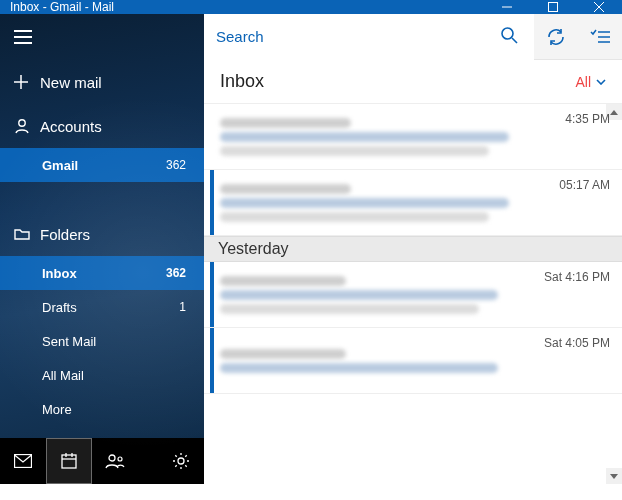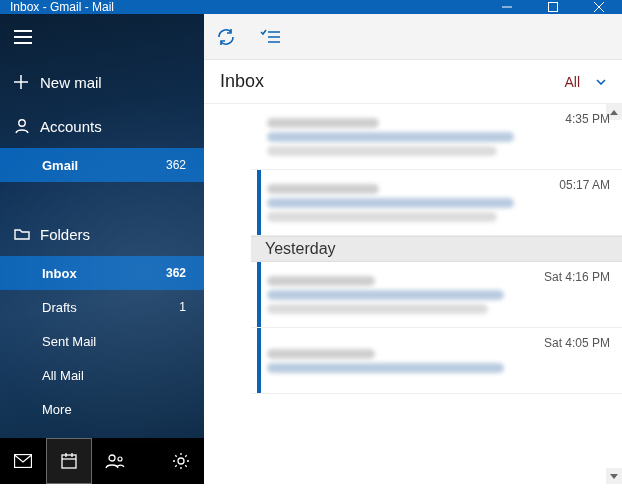--- a/index.html
+++ b/index.html
@@ -46,23 +46,23 @@
   .searchbar { height:46px; display:flex; align-items:center; border-bottom:1px solid #e5e5e5; background:#f4f4f4; }
   .searchbox { flex:1; height:46px; background:#fff; display:flex; align-items:center; padding:0 12px; }
   .searchbox input { border:none; outline:none; flex:1; font-size:15px; color:#0a63b6; background:transparent; }
   .searchbox input::placeholder { color:#0a63b6; }
   .search-icon { cursor:pointer; padding:4px; }
   .cmd-btn { width:44px; height:46px; display:flex; align-items:center; justify-content:center; cursor:pointer; }
   .cmd-btn svg { stroke:#0a63b6; fill:none; }
 
   .folder-header { height:44px; display:flex; align-items:center; padding:0 16px; border-bottom:1px solid #eee; }
   .folder-header .name { font-size:18px; color:#222; flex:1; }
-  .folder-header .filter { color:#7f1d1d; font-size:14px; display:flex; align-items:center; gap:16px; cursor:pointer; }
-
-  .msglist { flex:1; overflow:hidden; position:relative;padding-left:47px; }
+  .folder-header .filter { color:#ef4444; font-size:14px; display:flex; align-items:center; gap:5px; cursor:pointer; }
+
+  .msglist { flex:1; overflow:hidden; position:relative; }
   .group-hdr { height:26px; background:#eaeaea; color:#333; font-size:16px; display:flex; align-items:center; padding-left:14px; border-top:1px solid #ddd; border-bottom:1px solid #ddd; }
   .msg { height:66px; display:flex; align-items:center; border-bottom:1px solid #eee; padding:0 12px 0 6px; cursor:pointer; position:relative; }
   .msg .unread-bar { width:4px; height:100%; background:#0a63b6; margin-right:6px; border-radius:0; }
   .msg.read .unread-bar { background:transparent; }
   .msg .preview { flex:1; display:flex; flex-direction:column; gap:4px; padding:8px 0; }
   .blur-line { height:10px; border-radius:5px; background:#dcdcdc; filter: blur(2px); }
   .blur-line.sender { width:40%; background:#cfcfcf; }
   .blur-line.subject { width:88%; background:#b9cbe0; }
   .blur-line.snippet { width:82%; }
   .msg .time { font-size:12px; color:#555; min-width:62px; text-align:right; padding-left:8px; align-self:flex-start; margin-top:8px; }
@@ -200,20 +200,29 @@
         <svg width="18" height="18">
             <circle cx="9" cy="9" r="3" stroke-width="1.3"></circle>
             <path d="M9 1v2M9 15v2M1 9h2M15 9h2M3.3 3.3l1.4 1.4M13.3 13.3l1.4 1.4M14.7 3.3l-1.4 1.4M4.7 13.3l-1.4 1.4" stroke-width="1.3"></path>
           </svg>
       </div>
     </div>
   </div>
 
   <div class="content">
     <div class="searchbar">
+      <div class="searchbox">
+        <input placeholder="Search" style="">
+        <span class="search-icon">
+          <svg width="18" height="18" stroke="#0a63b6" fill="none">
+              <circle cx="7.5" cy="7.5" r="5.5" stroke-width="1.6"></circle>
+              <line x1="12" y1="12" x2="17" y2="17" stroke-width="1.6"></line>
+            </svg>
+        </span>
+      </div>
       <div class="cmd-btn">
         <svg width="20" height="20">
             <path d="M3 10a7 7 0 0 1 12-5" stroke-width="1.6"></path>
             <path d="M17 10a7 7 0 0 1-12 5" stroke-width="1.6"></path>
             <path d="M15 2v4h-4" stroke-width="1.6"></path>
             <path d="M5 18v-4h4" stroke-width="1.6"></path>
           </svg>
       </div>
       <div class="cmd-btn">
         <svg width="20" height="16">

